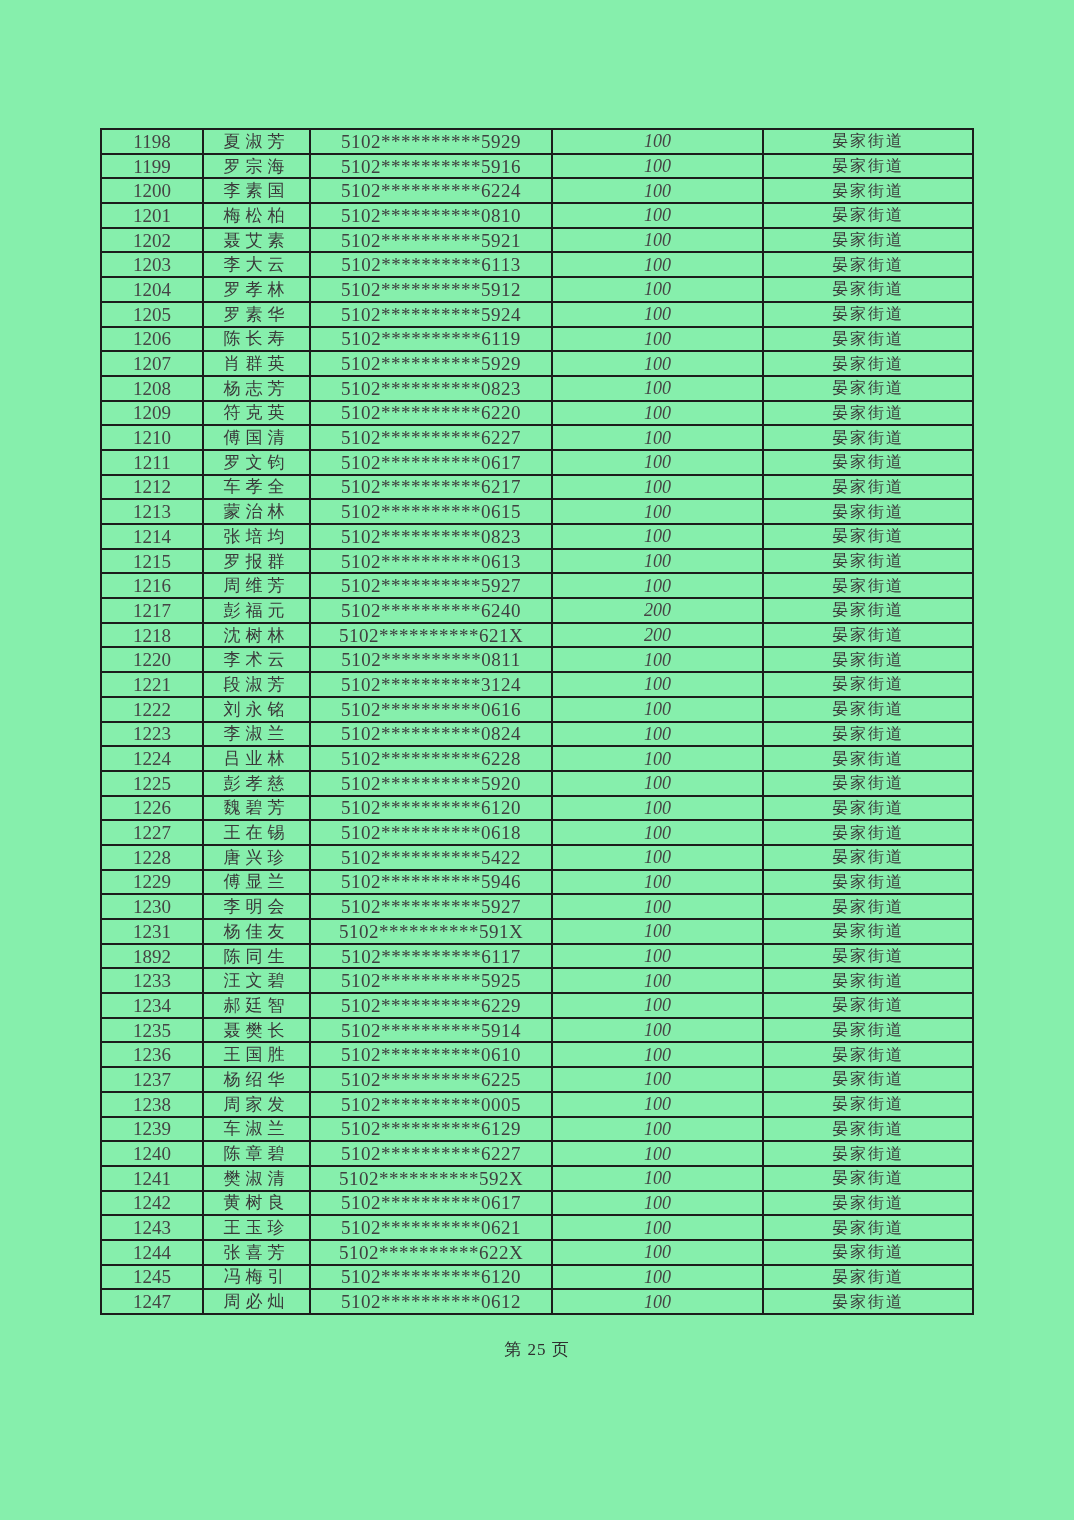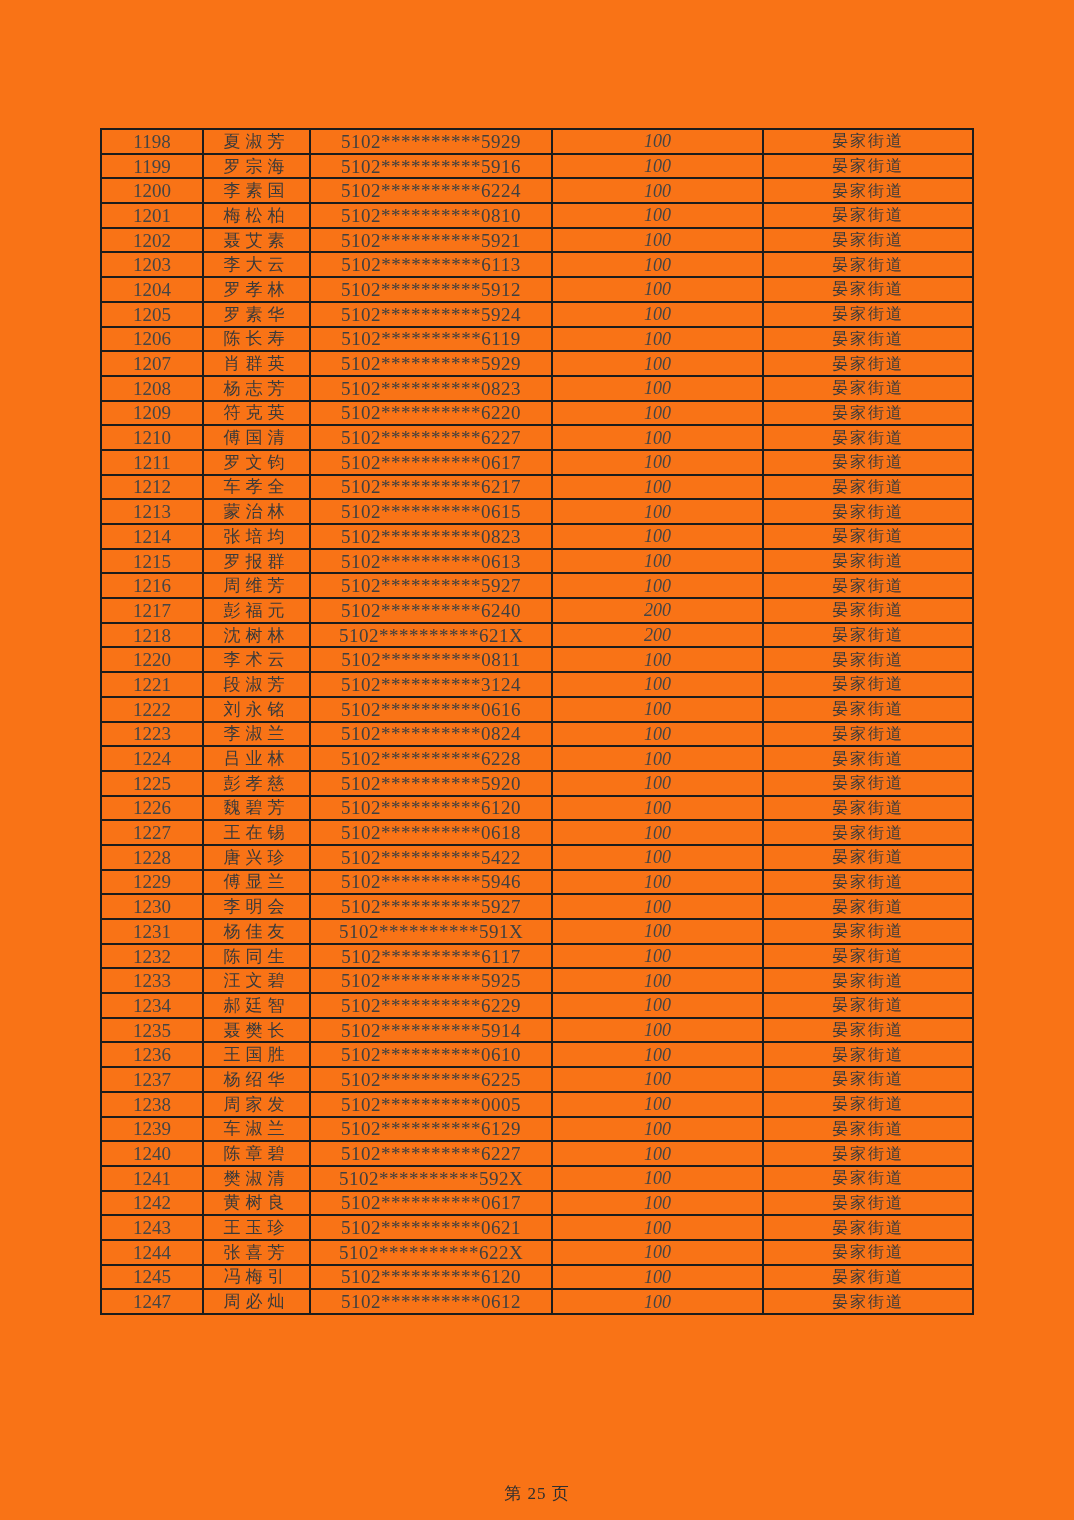--- a/index.html
+++ b/index.html
@@ -4,21 +4,21 @@
 <style>
   html, body {
     margin: 0;
     padding: 0;
     background: #ffffff;
   }
   .page {
     position: relative;
     width: 1074px;
     height: 1520px;
-    background: #f97316;
+    background: #86efac;
     overflow: hidden;
     font-family: "Liberation Serif", "DejaVu Serif", serif;
     color: #3d3d3d;
   }
   table.roster {
     position: absolute;
     left: 100px;
     top: 128px;
     width: 872px;
     border-collapse: collapse;
@@ -61,21 +61,21 @@
     font-style: italic;
   }
   td.street {
     font-size: 16px;
     letter-spacing: 2px;
     color: #3a3a3a;
   }
   .footer {
     position: absolute;
     left: 0;
-    top: 1482px;
+    top: 1338px;
     width: 100%;
     text-align: center;
     font-size: 17px;
     color: #2f2f2f;
     letter-spacing: 1px;
   }
 </style>
 </head>
 <body>
 
@@ -315,21 +315,21 @@
           <td class="street">晏家街道</td>
         </tr>
         <tr>
           <td class="serial">1231</td>
           <td class="name">杨佳友</td>
           <td class="id">5102**********591X</td>
           <td class="amount">100</td>
           <td class="street">晏家街道</td>
         </tr>
         <tr>
-          <td class="serial">1232</td>
+          <td class="serial">1892</td>
           <td class="name">陈同生</td>
           <td class="id">5102**********6117</td>
           <td class="amount">100</td>
           <td class="street">晏家街道</td>
         </tr>
         <tr>
           <td class="serial">1233</td>
           <td class="name">汪文碧</td>
           <td class="id">5102**********5925</td>
           <td class="amount">100</td>

